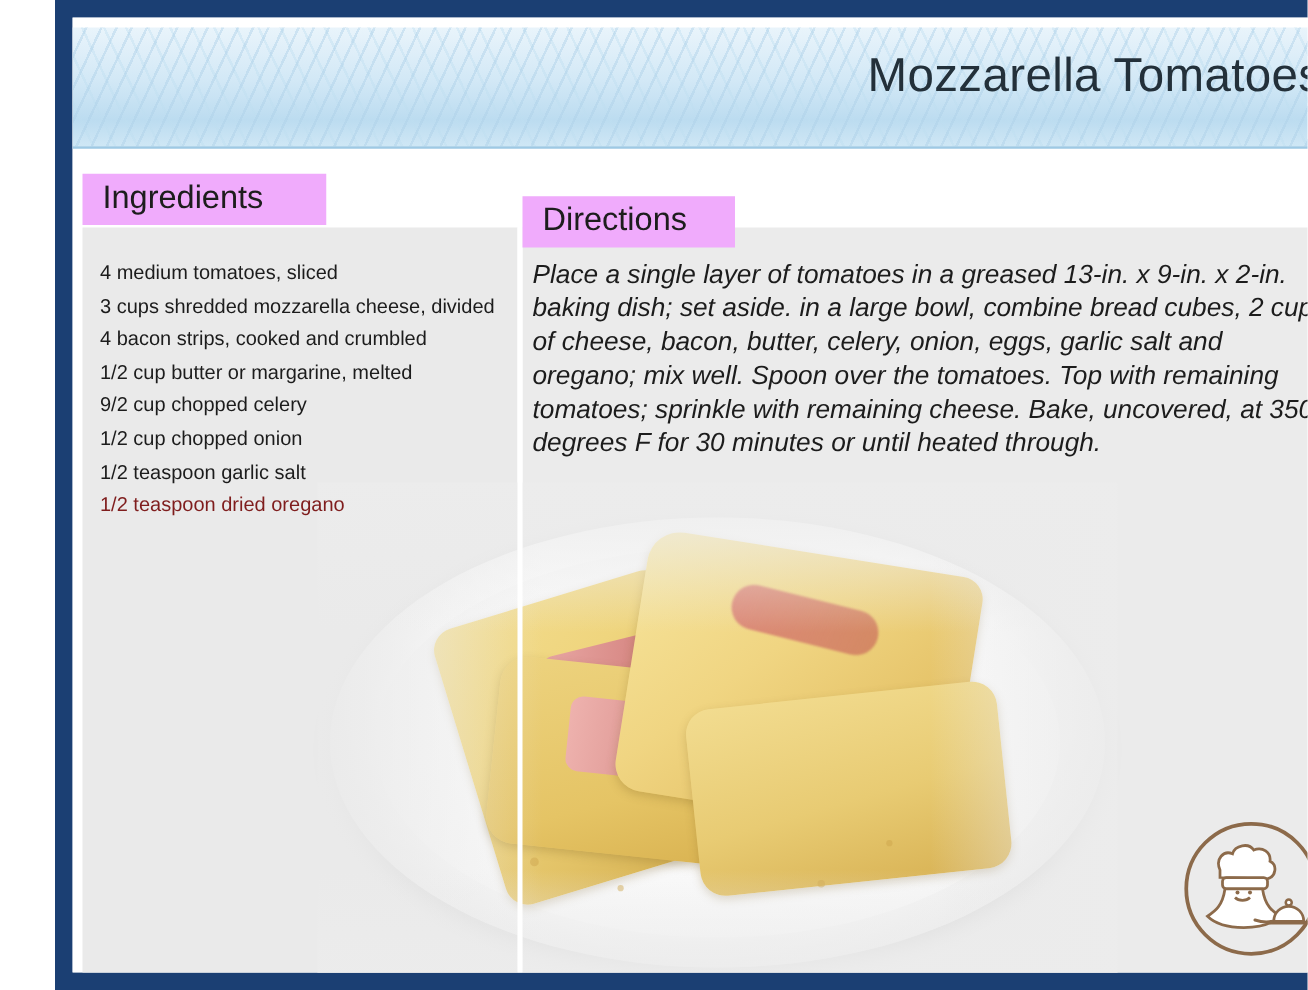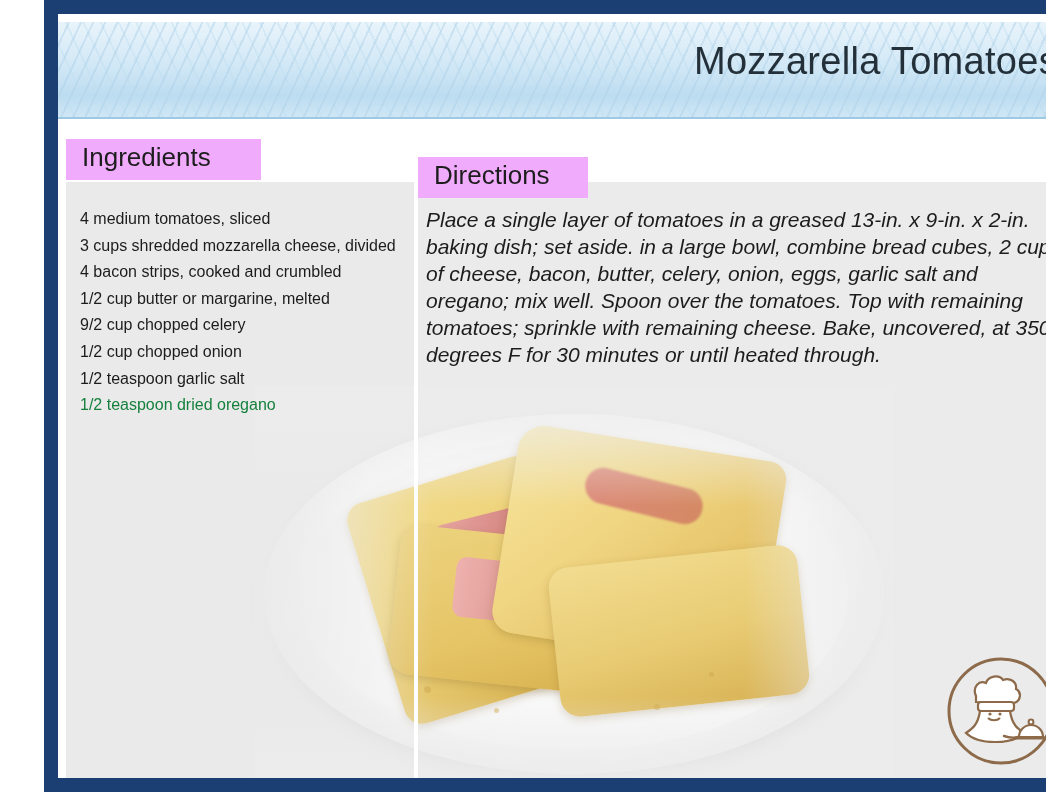--- a/index.html
+++ b/index.html
@@ -101,21 +101,21 @@
   .ingredients-list {
     position: absolute;
     left: 22px;
     top: 192px;
     width: 320px;
     font-size: 16px;
     line-height: 26.6px;
     color: #1c1c1c;
   }
   .ingredients-list .line { white-space: normal; }
-  .ingredients-list .line.faded { color: #15803d; }
+  .ingredients-list .line.faded { color: #7f1d1d; }
 
   .directions-text {
     position: absolute;
     left: 368px;
     top: 192px;
     width: 640px;
     font-size: 21px;
     line-height: 27px;
     color: #1c1c1c;
     text-align: left;

